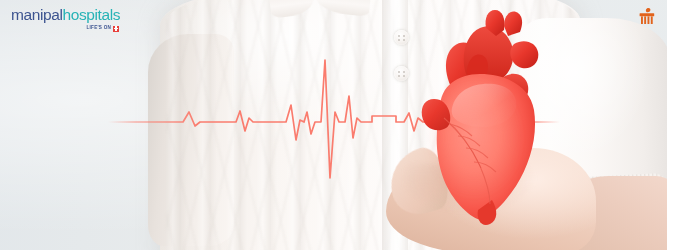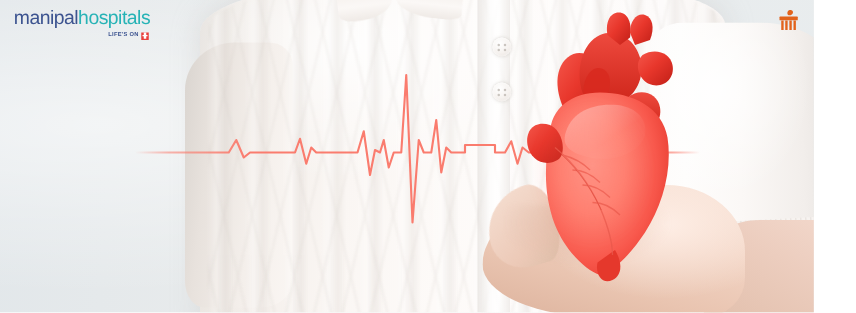--- a/index.html
+++ b/index.html
@@ -10,20 +10,21 @@
   body {
     font-family: "Liberation Sans", sans-serif;
   }
 
   #banner {
     position: relative;
     width: 651px;
     height: 250px;
     overflow: hidden;
     background: linear-gradient(100deg, #e4e8eb 0%, #e6eaec 22%, #e9eced 34%, #eceeee 44%, #eef0f0 100%);
+    padding-left: 16px;
   }
 
   
   .scene { position: absolute; inset: 0; overflow: hidden; }
 
   
   .backdrop {
     position: absolute; inset: 0;
     background:
       radial-gradient(120% 90% at 12% 40%, rgba(255,255,255,0.55) 0%, rgba(255,255,255,0) 60%),

